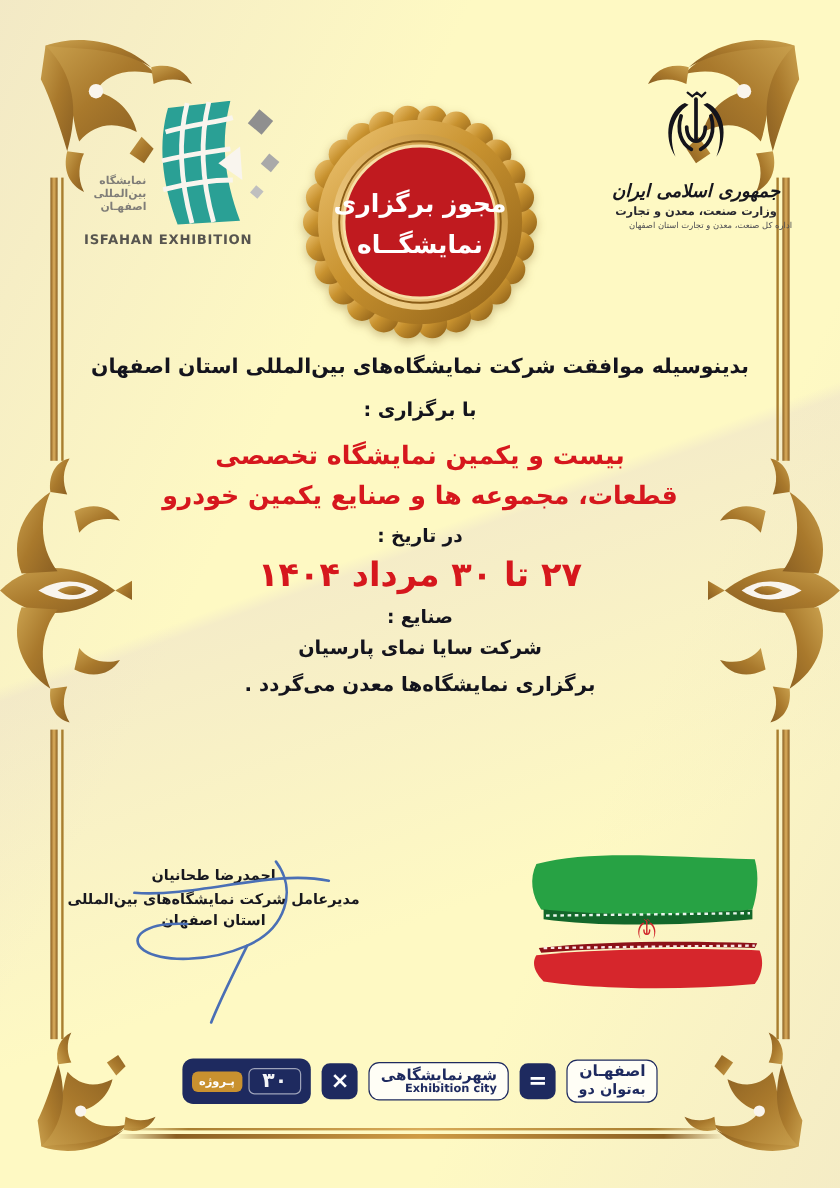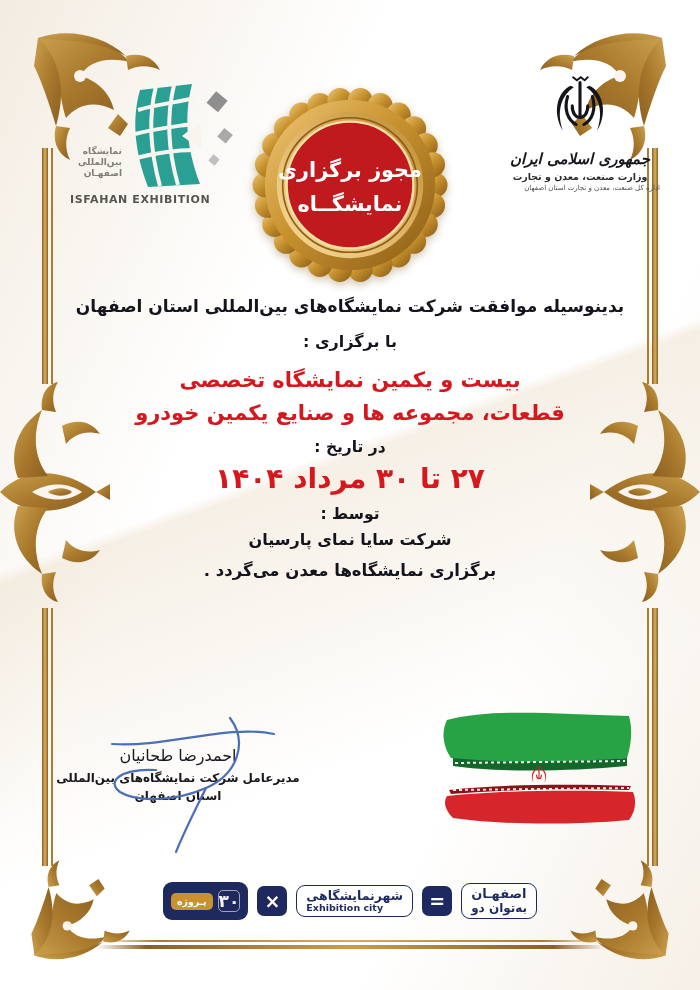--- a/index.html
+++ b/index.html
@@ -1,18 +1,18 @@
 <!DOCTYPE html>
 <html lang="fa"><head>
 <meta charset="utf-8">
 <style>
   html,body{margin:0;padding:0;}
   body{background:#d9d4cb;font-family:"DejaVu Sans",sans-serif;}
   .page{position:relative;width:700px;height:990px;margin:0 auto;overflow:hidden;
-        background:#ffffff;}
+        background:#fef9c3;}
   .sheen{position:absolute;inset:0;pointer-events:none;
     background:
       linear-gradient(115deg, rgba(233,220,200,.55) 0%, rgba(250,246,238,0) 34%),
       linear-gradient(295deg, rgba(233,220,200,.45) 0%, rgba(250,246,238,0) 30%),
       linear-gradient(160deg, rgba(240,229,211,.0) 46%, rgba(236,224,204,.5) 47%, rgba(250,246,238,0) 72%);}
   .deco{position:absolute;inset:0;pointer-events:none;}
   .abs{position:absolute;}
 
   
   .logo{left:70px;top:84px;width:178px;height:122px;}
@@ -35,42 +35,42 @@
   .t-red2{font-size:21px;font-weight:bold;color:#d6171d;margin-top:9px;}
   .t-ondate{font-size:15.5px;font-weight:bold;margin-top:13px;}
   .t-date{font-size:28px;font-weight:bold;color:#d6171d;margin-top:6px;}
   .t-by{font-size:15.5px;font-weight:bold;margin-top:10px;}
   .t-co{font-size:16px;font-weight:bold;margin-top:7px;}
   .t-close1{font-size:16.5px;font-weight:bold;margin-top:14px;}
   .t-close2{font-size:16.5px;font-weight:bold;margin-top:12px;}
 
   
   .sig{left:52px;top:722px;width:252px;text-align:center;direction:rtl;color:#17171e;}
-  .sig-name{font-size:16px;font-weight:normal;margin-top:24px;}
+  .sig-name{font-size:12px;font-weight:bold;}
   .sig-role{font-size:12px;font-weight:bold;margin-top:6px;}
   .sig-role2{font-size:12px;font-weight:bold;margin-top:4px;}
   .sig-svg{position:absolute;left:26px;top:-14px;width:210px;height:150px;pointer-events:none;}
 
   
   .flag{left:433px;top:706px;width:212px;height:122px;}
 
   
   .badges{position:absolute;left:0;right:0;top:882px;display:flex;justify-content:center;
           align-items:center;gap:9px;direction:ltr;}
   .nbx{width:30px;height:30px;border-radius:7px;background:#1e2a5f;color:#fff;display:flex;
        align-items:center;justify-content:center;font-size:19px;font-weight:bold;}
   .obx{background:rgba(255,255,255,.85);border:1.6px solid #1e2a5f;border-radius:9px;
-       color:#1e2a5f;text-align:left;padding:3px 9px;line-height:1.12;}
+       color:#1e2a5f;text-align:right;padding:3px 9px;line-height:1.12;}
   .obx .fa{font-size:12.5px;font-weight:bold;direction:rtl;}
   .obx .en{font-size:9.5px;font-weight:bold;}
   .pbadge{background:#1e2a5f;border-radius:9px;height:38px;display:flex;align-items:center;
           gap:5px;padding:0 8px;direction:rtl;}
   .pbadge .num{color:#fff;font-size:17px;font-weight:bold;opacity:.95;
                text-shadow:0 0 1px #1e2a5f;border:1px solid rgba(255,255,255,.6);
-               border-radius:5px;padding:0 0;background:transparent;}
+               border-radius:5px;padding:0 11px;background:transparent;}
   .pbadge .lbl{background:#c9912f;color:#fff;font-size:9.5px;font-weight:bold;
                border-radius:5px;padding:3px 6px;}
   .sq-l1{font-size:13px;font-weight:bold;direction:rtl;}
   .sq-l2{font-size:12px;font-weight:bold;direction:rtl;}
 
   .bottom-rule{position:absolute;left:96px;right:96px;top:940px;}
   .bottom-rule .r1{height:2px;background:linear-gradient(90deg,rgba(176,129,53,0),#a97e2f 12%,#d9ab58 50%,#a97e2f 88%,rgba(176,129,53,0));}
   .bottom-rule .r2{height:4px;margin-top:3px;background:linear-gradient(90deg,rgba(176,129,53,0),#8a5f22 10%,#cf9c45 50%,#8a5f22 90%,rgba(176,129,53,0));}
 </style>
 </head>
@@ -234,21 +234,21 @@
     <div class="m-sub">اداره کل صنعت، معدن و تجارت استان اصفهان</div>
   </div>
 
   <div class="abs bodytxt">
     <div class="t-intro">بدینوسیله موافقت شرکت نمایشگاه‌های بین‌المللی استان اصفهان</div>
     <div class="t-with">با برگزاری :</div>
     <div class="t-red1">بیست و یکمین نمایشگاه تخصصی</div>
     <div class="t-red2">قطعات، مجموعه ها و صنایع یکمین خودرو</div>
     <div class="t-ondate">در تاریخ :</div>
     <div class="t-date">۲۷ تا ۳۰ مرداد ۱۴۰۴</div>
-    <div class="t-by">توسط :</div>
+    <div class="t-by">صنایع :</div>
     <div class="t-co">شرکت سایا نمای پارسیان</div>
     <div class="t-close2">برگزاری نمایشگاه‌ها معدن می‌گردد .</div>
   </div>
 
   <div class="abs sig">
     <svg class="sig-svg" viewBox="0 0 210 150">
       <g stroke="#4a6fb5" stroke-width="2.2" fill="none" stroke-linecap="round">
         <path d="M196,26 C150,16 86,40 34,36"></path>
         <path d="M152,10 C170,34 160,66 128,80 C96,94 58,94 42,84 C28,74 42,60 78,62"></path>
         <path d="M128,80 C116,104 106,124 98,144"></path>

